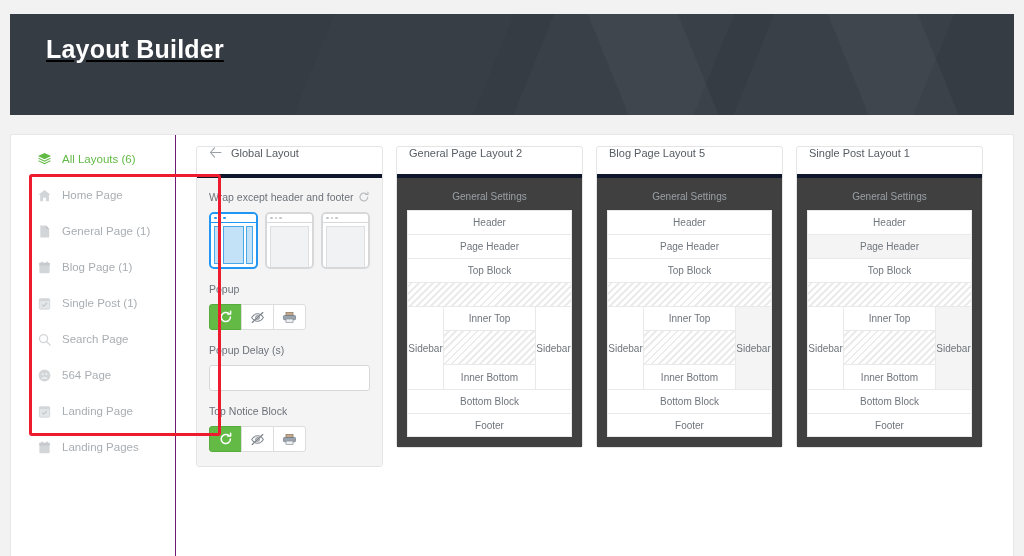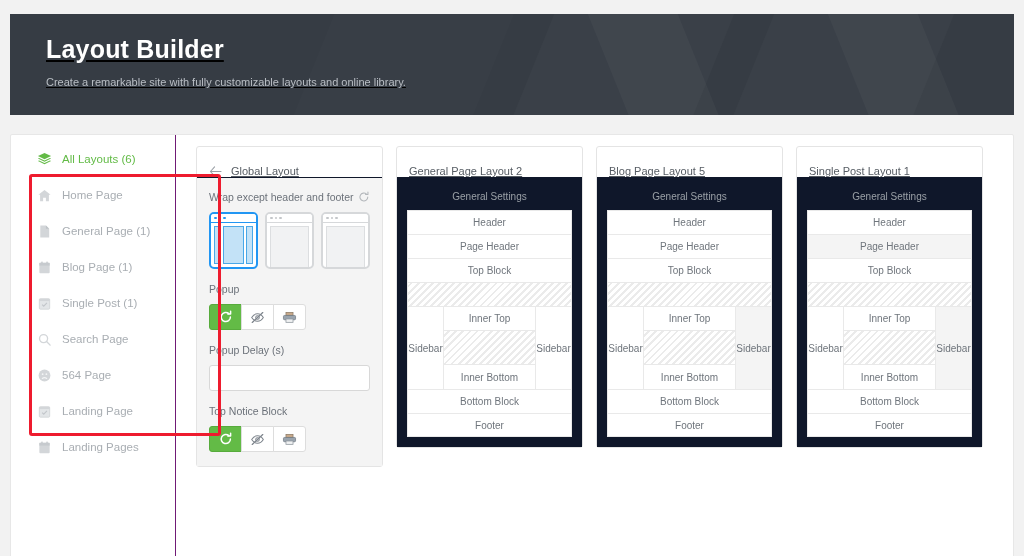--- a/index.html
+++ b/index.html
@@ -84,24 +84,24 @@
     gap: 13px;
   }
   .card {
     width: 187px; flex: 0 0 187px;
     background: #ffffff;
     border: 1px solid #e4e4e4;
     border-radius: 3px;
     align-self: flex-start;
   }
   .card-head {
-    height: 31px; display: flex; align-items: flex-end;
+    height: 31px; display: flex; align-items: flex-start;
     padding: 0 12px;
-    border-bottom: 1px solid #0f172a;
-    font-size: 11px; color: #565c63; text-decoration: underline;
+    border-bottom: 4px solid #0f172a;
+    font-size: 11px; color: #565c63;
   }
   .back-arrow { margin-right: 9px; display: flex; }
 
   
   .card-body-settings {
     background: #f4f4f4;
     padding: 13px 12px 14px 12px;
   }
   .field-label {
     font-size: 10.5px; color: #6c727a;
@@ -164,21 +164,21 @@
   
   .red-box {
     position: absolute;
     border: 3px solid #ee1b2e;
     border-radius: 3px;
     pointer-events: none;
     z-index: 40;
   }
 
   
-  .card-body-layout { padding: 7px 10px 10px 10px; background: #0f172a; }
+  .card-body-layout { padding: 7px 10px 10px 10px; background: #404040; }
   .gen-settings {
     text-align: center; font-size: 10px; color: #9aa0a6;
     padding: 6px 0 8px 0;
   }
   .lrow {
     border: 1px solid #e9e9e9;
     border-bottom: none;
     height: 24px;
     display: flex; align-items: center; justify-content: center;
     font-size: 10px; color: #6f757c;
@@ -228,21 +228,20 @@
 <div class="page">
 
   <div class="hero">
     <div class="chev" style="left:520px"></div>
     <div class="chev2" style="left:600px"></div>
     <div class="chev" style="left:740px"></div>
     <div class="chev2" style="left:840px"></div>
     <div class="chev" style="left:300px;opacity:.5"></div>
     <div class="hero-inner">
       <div class="hero-title">Layout Builder</div>
-      <div class="hero-sub">Create a remarkable site with fully customizable layouts and online library.</div>
     </div>
   </div>
 
   <div class="panel">
 
     <div class="sidebar">
 
       <div class="nav-item active">
         <span class="nav-icon">
           <svg width="15" height="15" viewBox="0 0 16 16">

